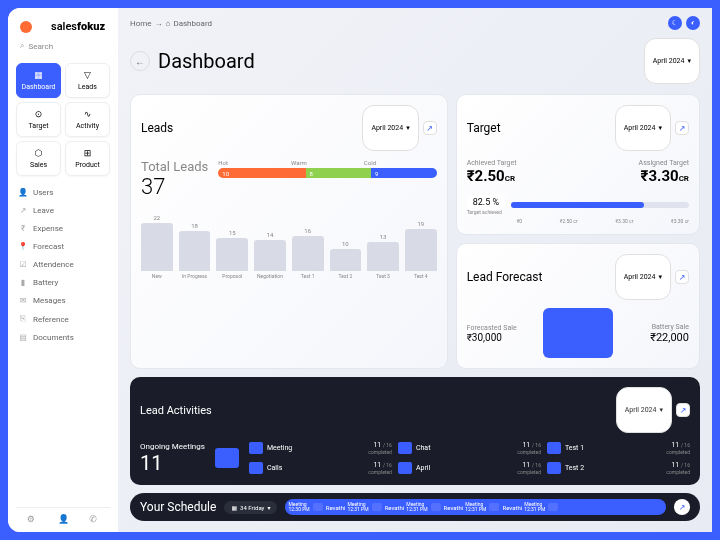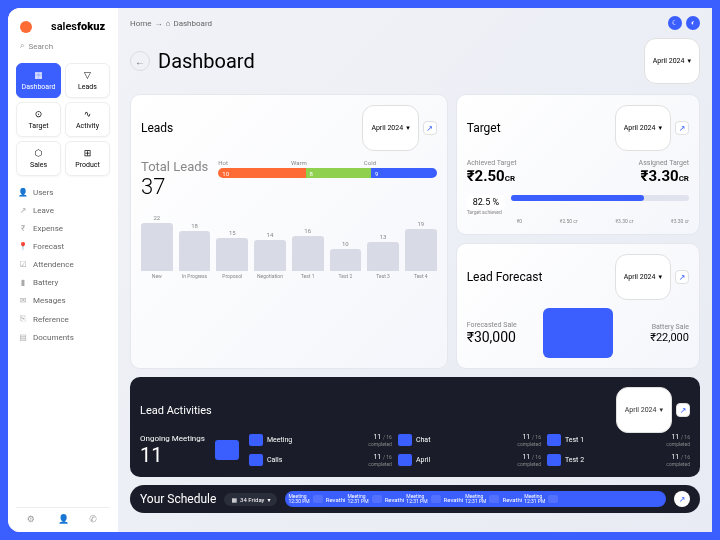--- a/index.html
+++ b/index.html
@@ -44,30 +44,30 @@
 .seg div{display:flex;align-items:center;padding-left:4px;font-size:6px;color:#fff}
 .bars{display:flex;gap:6px;align-items:flex-end;height:70px;margin-top:10px}
 .bar-col{flex:1;display:flex;flex-direction:column;align-items:center;gap:2px}
 .bar-val{font-size:6px;color:#888}
 .bar{width:100%;background:#d8dbe5;border-radius:3px 3px 0 0}
 .bar-lbl{font-size:5px;color:#888;text-align:center}
 .target-row{display:flex;justify-content:space-between;margin-bottom:10px}
 .tval{font-size:15px;font-weight:700}
 .tval small{font-size:8px}
 .tlbl{font-size:7px;color:#888}
-.prog{display:flex;gap:6px}
+.prog{display:flex;align-items:center;gap:6px}
 .prog-pct{font-size:9px;background:#fff;padding:2px 6px;border-radius:4px}
 .prog-bar{flex:1;height:6px;background:#e0e3ed;border-radius:3px;position:relative}
 .prog-fill{height:100%;background:#3b5eff;border-radius:3px}
 .prog-ticks{display:flex;justify-content:space-between;font-size:5px;color:#888;margin-top:3px;margin-left:50px}
 .forecast-body{display:flex;gap:24px;align-items:center}
 .fc-box{width:70px;height:50px;background:#3b5eff;border-radius:6px}
 .fc-col{flex:1}
 .dark-card{background:#1a1d29;border-radius:10px;padding:10px;color:#fff;margin-bottom:8px}
-.dark-hd{display:flex;justify-content:space-between;align-items:center;}
+.dark-hd{display:flex;justify-content:space-between;align-items:center;margin-bottom:8px}
 .dark-title{font-size:11px}
 .dark-body{display:flex;gap:10px;align-items:center}
 .ongoing{display:flex;flex-direction:column}
 .ongoing-n{font-size:20px}
 .brief{width:24px;height:20px;background:#3b5eff;border-radius:3px;margin-left:6px}
 .act-grid{display:grid;grid-template-columns:repeat(3,1fr);gap:6px;flex:1}
 .act-item{display:flex;align-items:center;gap:4px;font-size:7px}
 .act-sq{width:14px;height:12px;background:#3b5eff;border-radius:2px}
 .act-txt{flex:1}
 .act-ct{font-size:7px;text-align:right}
@@ -311,21 +311,21 @@
               <div class="pill">
                   <span>April 2024</span>
                   <span>▾</span>
                 </div>
               <div class="exp">↗</div>
             </div>
           </div>
           <div class="forecast-body">
             <div class="fc-col">
               <div class="tlbl">Forecasted Sale</div>
-              <div style="font-size:14px">₹30,000</div>
+              <div style="font-size:10px">₹30,000</div>
             </div>
             <div class="fc-box"></div>
             <div class="fc-col" style="text-align:right">
               <div class="tlbl">Battery Sale</div>
               <div style="font-size:11px">₹22,000</div>
             </div>
           </div>
         </div>
       </div>
     </div>

